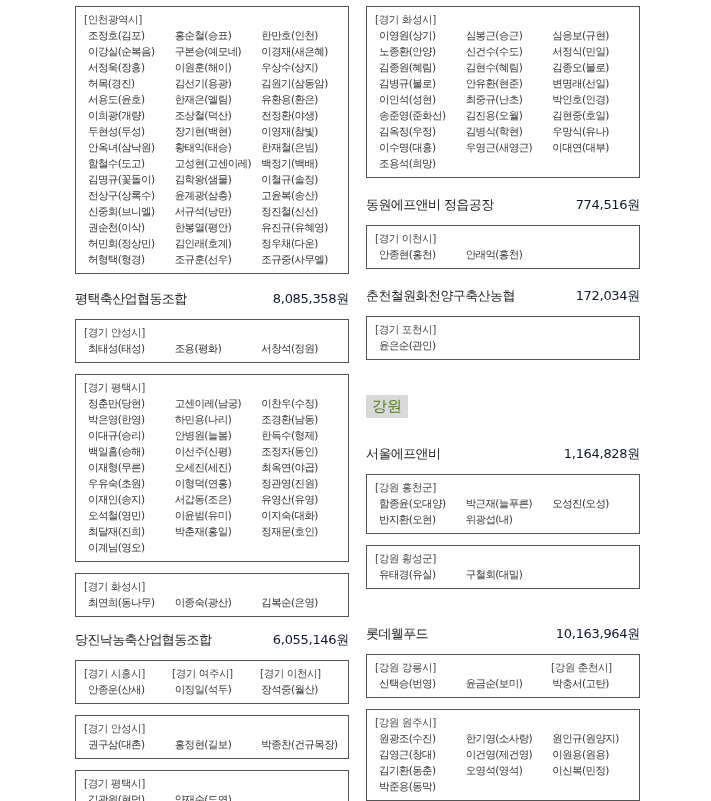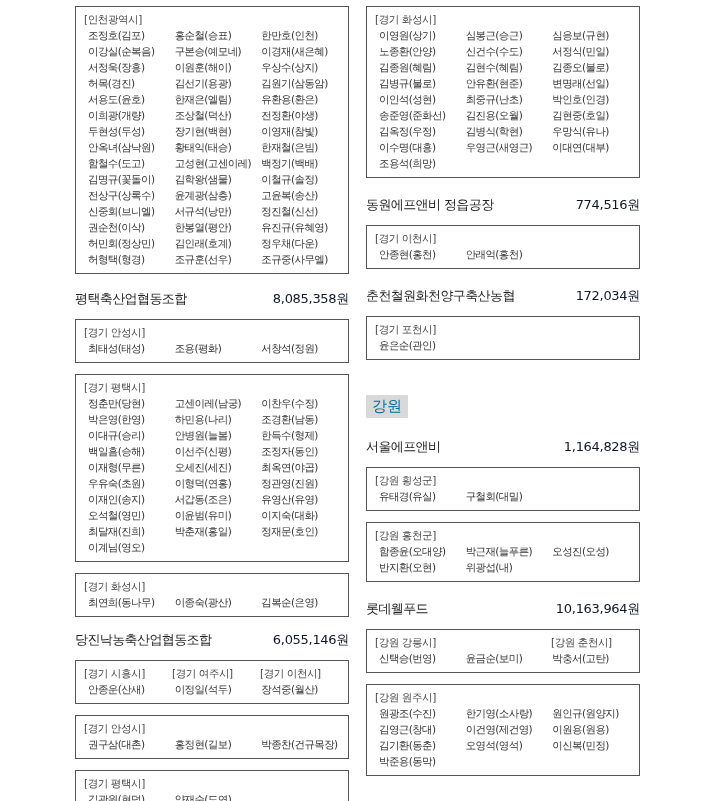--- a/index.html
+++ b/index.html
@@ -10,21 +10,21 @@
   .col-right { left: 366px; }
   .box { border: 1.5px solid #555; padding: 5px 0 6px 8px; box-sizing: border-box; margin-bottom: 11px; background: #fff; }
   .region { font-size: 10.5px; color: #444; line-height: 15px; letter-spacing: -0.4px; }
   .regions-row { display: flex; }
   .regions-row .region { width: 33.33%; }
   .names { display: flex; flex-wrap: wrap; padding-left: 4px; }
   .name { width: 33.33%; font-size: 10.5px; line-height: 16px; color: #333; letter-spacing: -0.6px; white-space: nowrap; }
   .org { display: flex; justify-content: space-between; align-items: flex-end; margin: 20px 0 11px 0; }
   .org-name { font-size: 13px; color: #222; letter-spacing: -0.6px; }
   .org-amount { font-size: 13px; color: #0f172a; letter-spacing: -0.3px; }
-  .province { display: inline-block; background: #d9d9d9; font-size: 15px; padding: 2px 6px; margin: 24px 0 4px 0; color: #0369a1; }
+  .province { display: inline-block; background: #d9d9d9; font-size: 15px; padding: 2px 6px; margin: 24px 0 11px 0; color: #4d7c0f; }
   .top-box { margin-top: 6px; border-top-color: #555; }
 </style>
 </head>
 <body>
 
 <div class="col col-left">
   <div class="box top-box" style="margin-top:6px;">
     <div class="region">[인천광역시]</div>
     <div class="names">
         <span class="name">조정호(김포)</span>
@@ -226,39 +226,39 @@
     </div>
 
   <div class="province">강원</div>
 
   <div class="org" style="margin-top:16px;">
     <span class="org-name">서울에프앤비</span>
     <span class="org-amount">1,164,828원</span>
   </div>
   <div>
       <div class="box">
-        <div class="region">[강원 횡성군]</div>
-        <div class="names">
-          <span class="name">유태경(유실)</span>
-          <span class="name">구철회(대밀)</span>
-        </div>
-      </div>
-      <div class="box">
         <div class="region">[강원 홍천군]</div>
         <div class="names">
           <span class="name">함종윤(오대양)</span>
           <span class="name">박근재(늘푸른)</span>
           <span class="name">오성진(오성)</span>
           <span class="name">반지환(오현)</span>
           <span class="name">위광섭(내)</span>
         </div>
       </div>
-    </div>
-
-  <div class="org" style="margin-top:18px;">
+      <div class="box">
+        <div class="region">[강원 횡성군]</div>
+        <div class="names">
+          <span class="name">유태경(유실)</span>
+          <span class="name">구철회(대밀)</span>
+        </div>
+      </div>
+    </div>
+
+  <div class="org" style="margin-top:36px;">
     <span class="org-name">롯데웰푸드</span>
     <span class="org-amount">10,163,964원</span>
   </div>
   <div class="box">
     <div class="regions-row">
         <span class="region">[강원 강릉시]</span>
         <span class="region"></span>
         <span class="region">[강원 춘천시]</span>
       </div>
     <div class="names">

